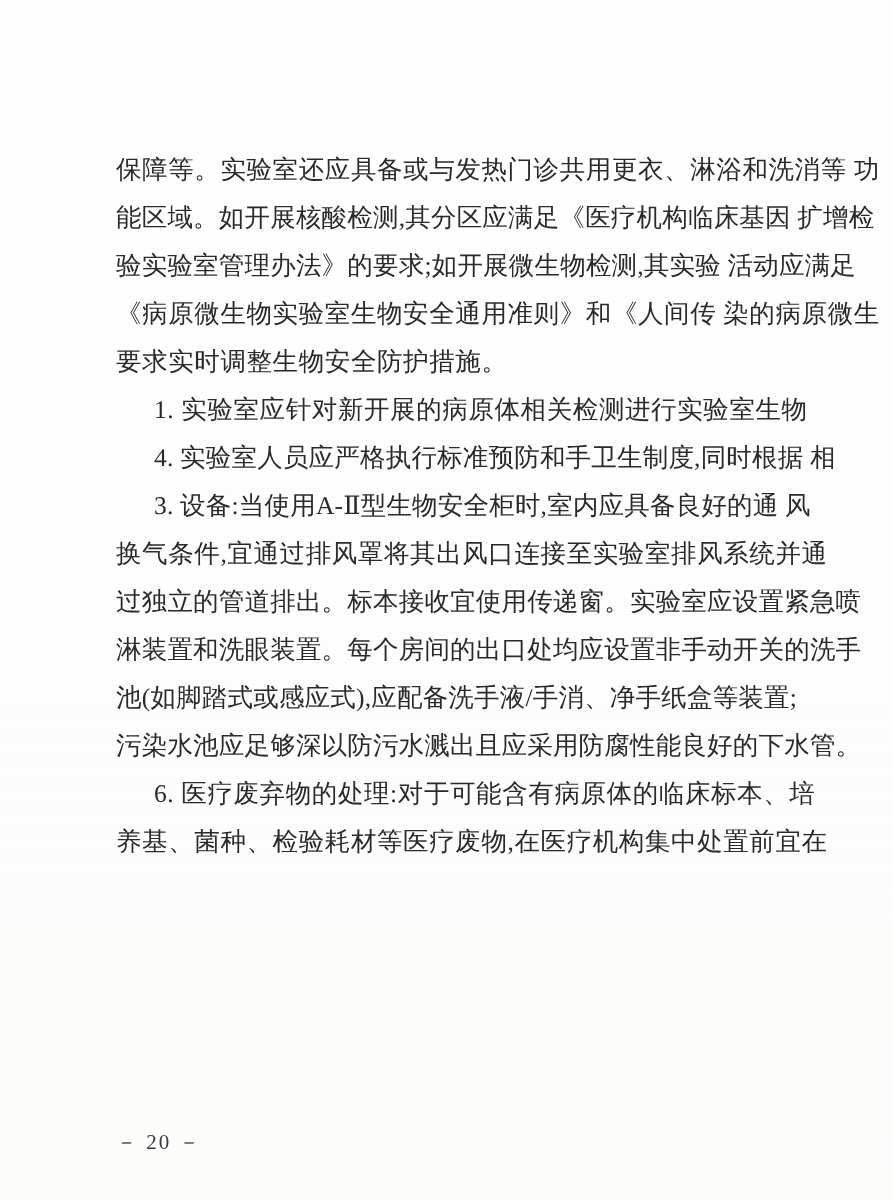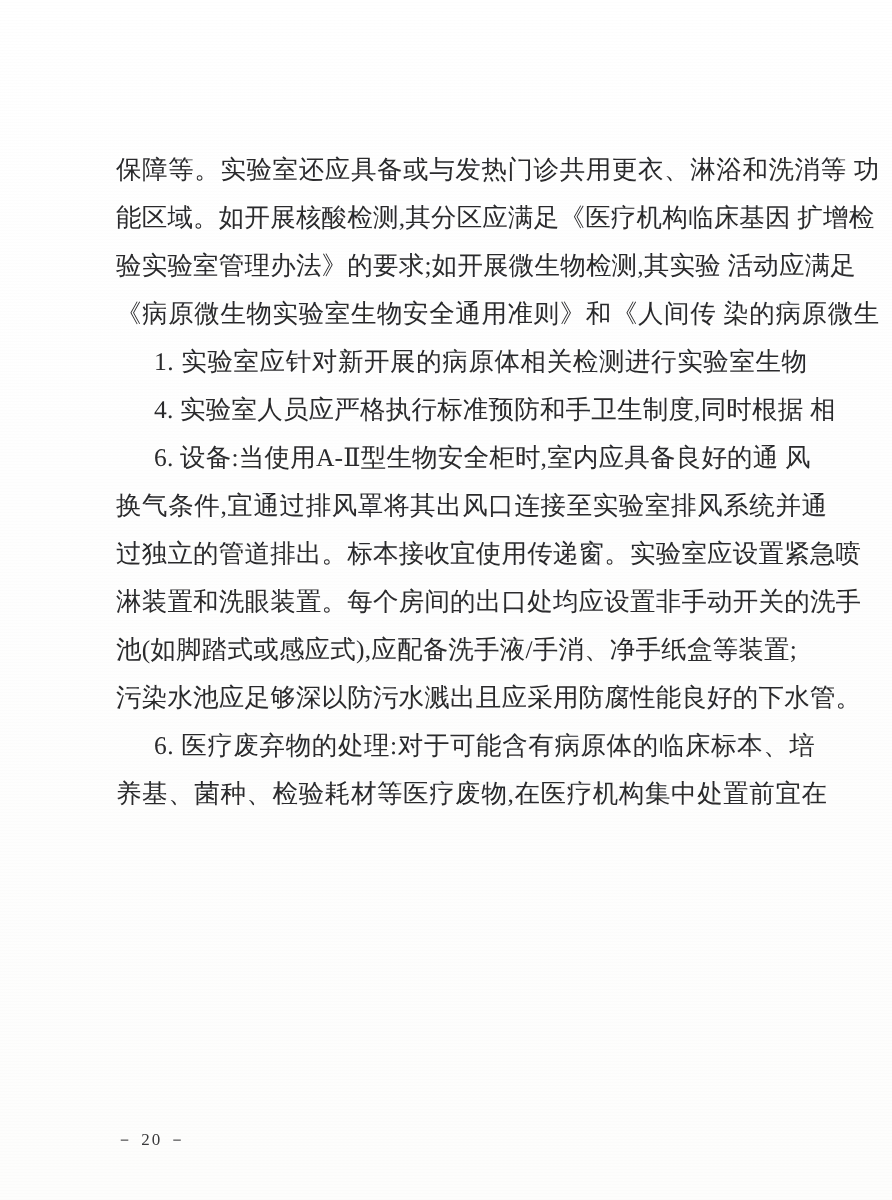--- a/index.html
+++ b/index.html
@@ -49,21 +49,21 @@
   
   .line.tight {
     letter-spacing: 0.2px;
   }
 
   .footer {
     position: absolute;
     left: 116px;
     top: 1128px;
     width: 676px;
-    font-size: 17px;
+    font-size: 21px;
     color: #3a3a3c;
     letter-spacing: 2px;
     font-family: "Liberation Serif", "DejaVu Serif", serif;
   }
 
   
   .grain {
     position: absolute;
     inset: 0;
     pointer-events: none;
@@ -75,23 +75,24 @@
 </head>
 <body>
 
 <div class="page">
 
   <div class="page-body">
       <div class="line">保障等。实验室还应具备或与发热门诊共用更衣、淋浴和洗消等 功</div>
       <div class="line tight">能区域。如开展核酸检测,其分区应满足《医疗机构临床基因 扩增检</div>
       <div class="line tight">验实验室管理办法》的要求;如开展微生物检测,其实验 活动应满足</div>
       <div class="line">《病原微生物实验室生物安全通用准则》和《人间传 染的病原微生</div>
+      <div class="line">要求实时调整生物安全防护措施。</div>
       <div class="line indent">1. 实验室应针对新开展的病原体相关检测进行实验室生物</div>
       <div class="line indent tight">4. 实验室人员应严格执行标准预防和手卫生制度,同时根据 相</div>
-      <div class="line indent tight">6. 设备:当使用A-Ⅱ型生物安全柜时,室内应具备良好的通 风</div>
+      <div class="line indent tight">3. 设备:当使用A-Ⅱ型生物安全柜时,室内应具备良好的通 风</div>
       <div class="line">换气条件,宜通过排风罩将其出风口连接至实验室排风系统并通</div>
       <div class="line tight">过独立的管道排出。标本接收宜使用传递窗。实验室应设置紧急喷</div>
       <div class="line tight">淋装置和洗眼装置。每个房间的出口处均应设置非手动开关的洗手</div>
       <div class="line tight">池(如脚踏式或感应式),应配备洗手液/手消、净手纸盒等装置;</div>
       <div class="line tight">污染水池应足够深以防污水溅出且应采用防腐性能良好的下水管。</div>
       <div class="line indent">6. 医疗废弃物的处理:对于可能含有病原体的临床标本、培</div>
       <div class="line">养基、菌种、检验耗材等医疗废物,在医疗机构集中处置前宜在</div>
     </div>
 
   <div class="footer">

